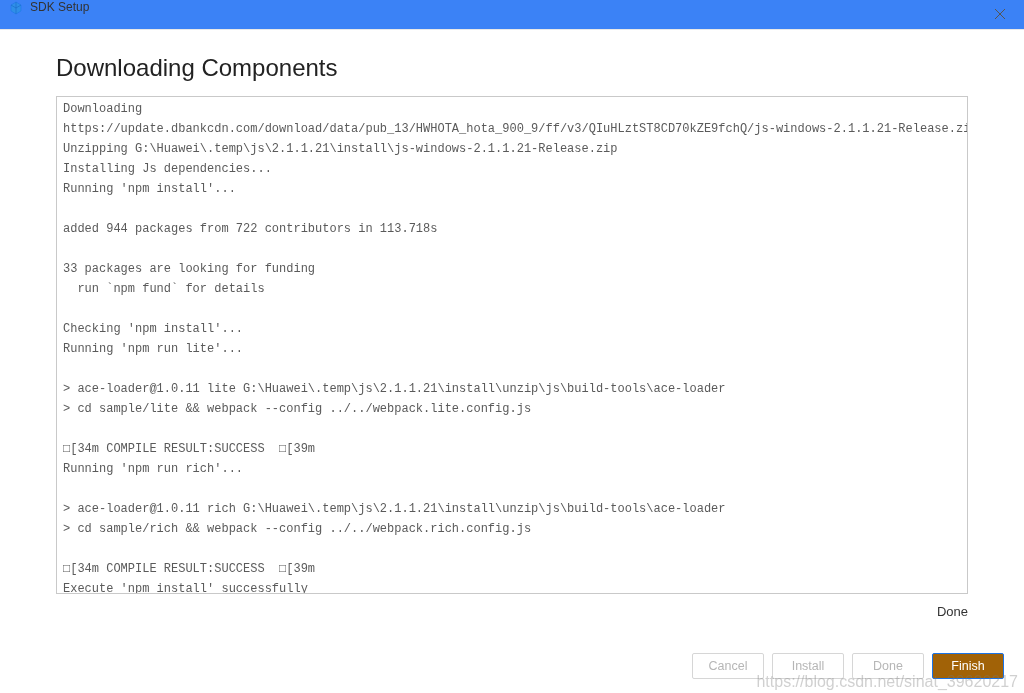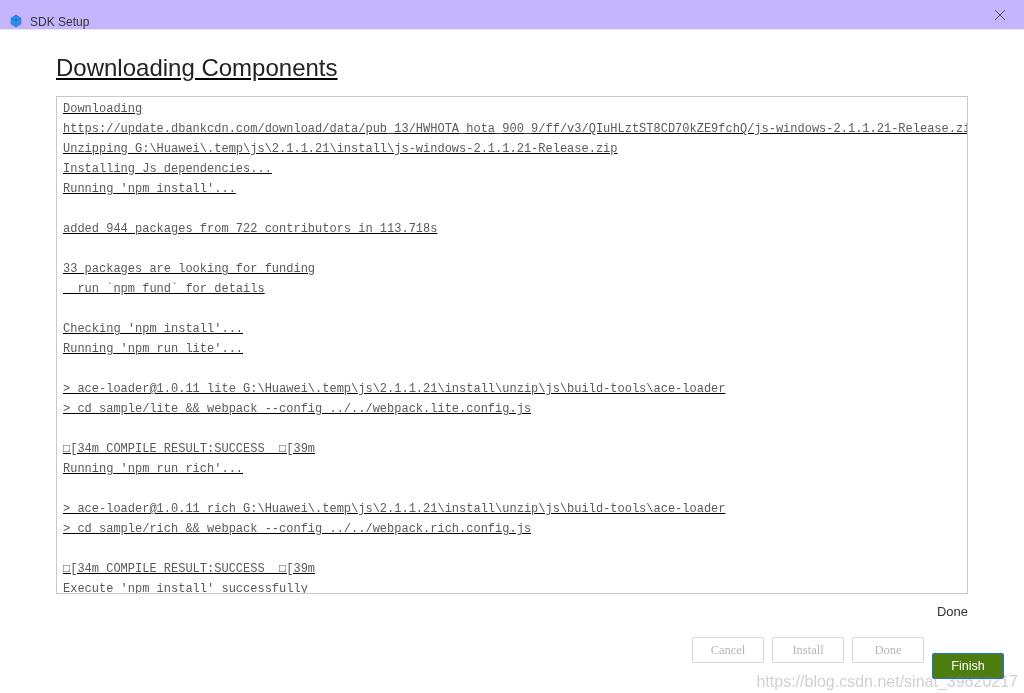--- a/index.html
+++ b/index.html
@@ -11,24 +11,24 @@
       font-family: "Segoe UI", Arial, sans-serif;
       background: #ffffff;
       width: 1024px;
       height: 693px;
       overflow: hidden;
       position: relative;
     }
     .titlebar {
       height: 30px;
       display: flex;
-      align-items: flex-end;
+      align-items: flex-start;
       padding: 0 8px;
       border-bottom: 1px solid #e8e8e8;
-      background: #c4b5fd;
+      background: #3b82f6;
     }
     .titlebar-icon {
       width: 16px;
       height: 16px;
       margin-right: 6px;
       display: inline-flex;
       align-items: center;
       justify-content: center;
     }
     .titlebar-title {
@@ -41,21 +41,20 @@
       height: 28px;
       display: flex;
       align-items: center;
       justify-content: center;
       cursor: pointer;
       color: #555;
       font-size: 14px;
     }
     .content {
       padding: 24px 56px 0 56px;
-      text-decoration: underline;
     }
     .heading {
       font-size: 24px;
       font-weight: 400;
       color: #222;
       margin-bottom: 14px;
     }
     .log-box {
       border: 1px solid #c9c9c9;
       background: #ffffff;
@@ -91,28 +90,26 @@
       color: #555;
       border-radius: 2px;
       cursor: pointer;
       padding: 0 14px;
     }
     .btn:disabled {
       color: #b6b6b6;
       cursor: default;
       background: #ffffff;
       border-color: #d6d6d6;
-      font-family: Liberation Serif, serif;
     }
     .btn.primary {
-      background: #4d7c0f;
+      background: #a16207;
       border-color: #1a73e8;
       color: #ffffff;
       font-weight: 500;
-      margin-top: 16px;
     }
     .watermark {
       position: absolute;
       bottom: 2px;
       right: 6px;
       font-size: 16px;
       color: rgba(120,120,120,0.35);
       pointer-events: none;
     }
   </style>

